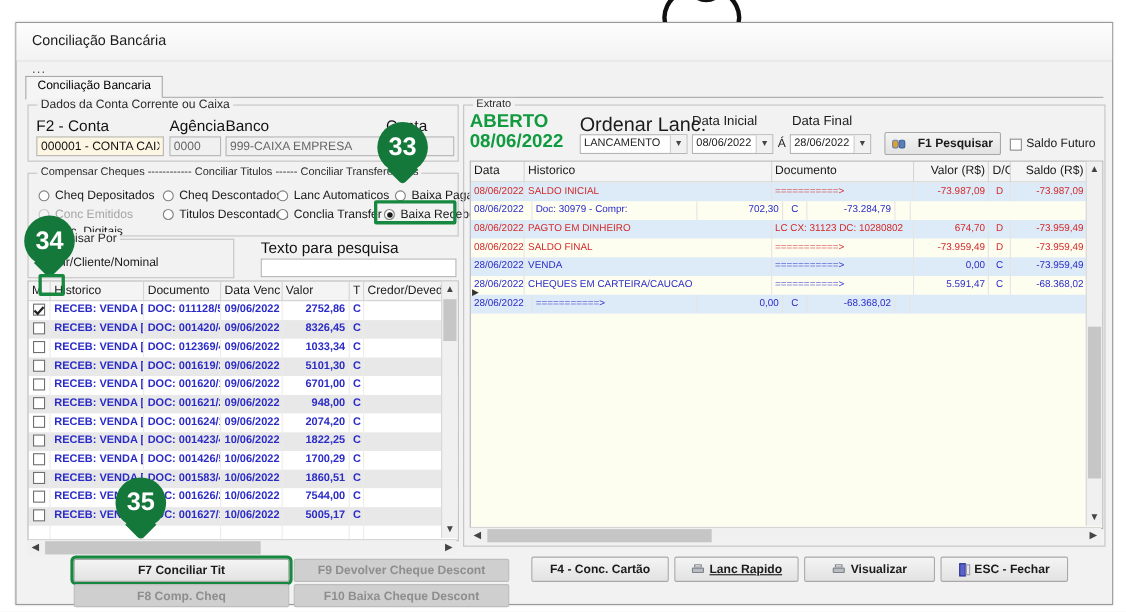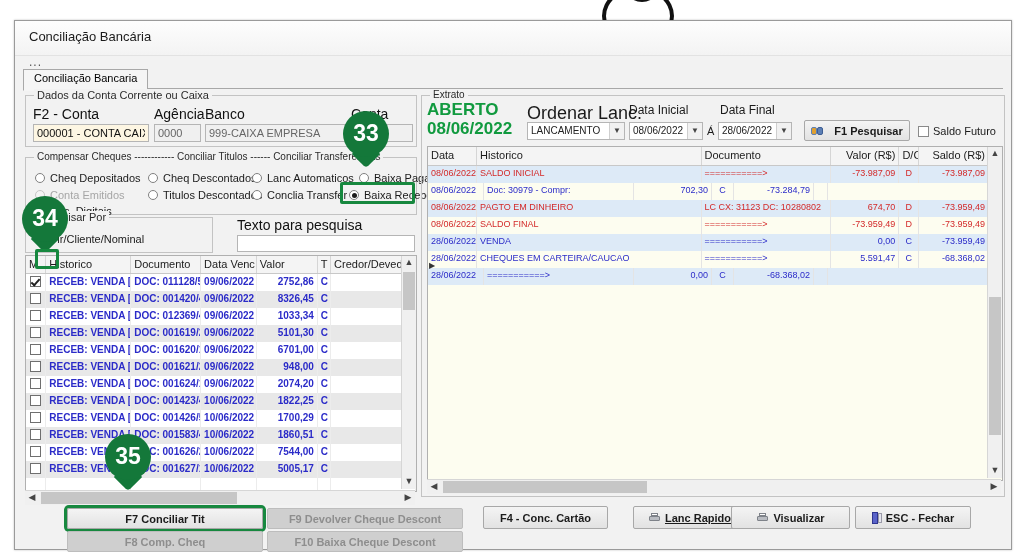--- a/index.html
+++ b/index.html
@@ -184,21 +184,21 @@
 
   <input class="tf cream" style="left: 18px; top: 103px; width: 116px;" value="000001 - CONTA CAIXA">
   <input class="tf gray" style="left: 139px; top: 103px; width: 47px;" value="0000">
   <input class="tf gray" style="left: 190px; top: 103px; width: 144px;" value="999-CAIXA EMPRESA">
   <input class="tf gray" style="left: 338px; top: 103px; width: 60px;" value="">
 
   <div class="grp" style="left:10px;top:136px;width:390px;height:56px;">
     <div class="grp-label" style="font-size:10px;">Compensar Cheques ------------ Conciliar Titulos ------ Conciliar Transferencias</div>
   </div>
   <div class="rad" style="left:20px;top:151px;">Cheq Depositados</div>
-  <div class="rad dis" style="left:20px;top:168px;">Conta Emitidos</div>
+  <div class="rad dis" style="left:20px;top:168px;">Conc Emitidos</div>
   <div class="rad" style="left:20px;top:184px;">Rec. Digitais</div>
 
   <div class="rad" style="left:133px;top:151px;">Cheq Descontados</div>
   <div class="rad" style="left:133px;top:168px;">Titulos Descontados</div>
 
   <div class="rad" style="left:237px;top:151px;">Lanc Automaticos</div>
   <div class="rad" style="left:237px;top:168px;">Conclia Transfer</div>
 
   <div class="rad" style="left:344px;top:151px;">Baixa Pagar</div>
   <div class="rad on" style="left:334px;top:168px;">Baixa Receber</div>
@@ -479,21 +479,21 @@
 
   <div class="hsb" style="left:412px;top:458px;width:574px;">
     <div class="arrL" style="left:0;">◀</div>
     <div class="thumb" style="left:16px;width:204px;"></div>
     <div class="arrR" style="right:0;">▶</div>
   </div>
 
   <div class="btn" style="left:468px;top:485px;width:125px;height:23px;">
     <span>F4 - Conc. Cartão</span>
   </div>
-  <div class="btn" style="left:598px;top:485px;width:113px;height:23px;margin-left:20px;">
+  <div class="btn" style="left:598px;top:485px;width:113px;height:23px;">
     <span style="display:inline-block;width:13px;height:10px;position:relative;">
       <span style="position:absolute;left:1px;top:3px;width:11px;height:5px;background:#b9bcc2;border:1px solid #7e8289;border-radius:1px;box-sizing:border-box;"></span>
       <span style="position:absolute;left:3px;top:0;width:7px;height:3px;background:#fff;border:1px solid #7e8289;box-sizing:border-box;"></span>
     </span>
     <span style="text-decoration:underline;">Lanc Rapido</span>
   </div>
   <div class="btn" style="left:716px;top:485px;width:119px;height:23px;">
     <span style="display:inline-block;width:13px;height:10px;position:relative;">
       <span style="position:absolute;left:1px;top:3px;width:11px;height:5px;background:#b9bcc2;border:1px solid #7e8289;border-radius:1px;box-sizing:border-box;"></span>
       <span style="position:absolute;left:3px;top:0;width:7px;height:3px;background:#fff;border:1px solid #7e8289;box-sizing:border-box;"></span>

